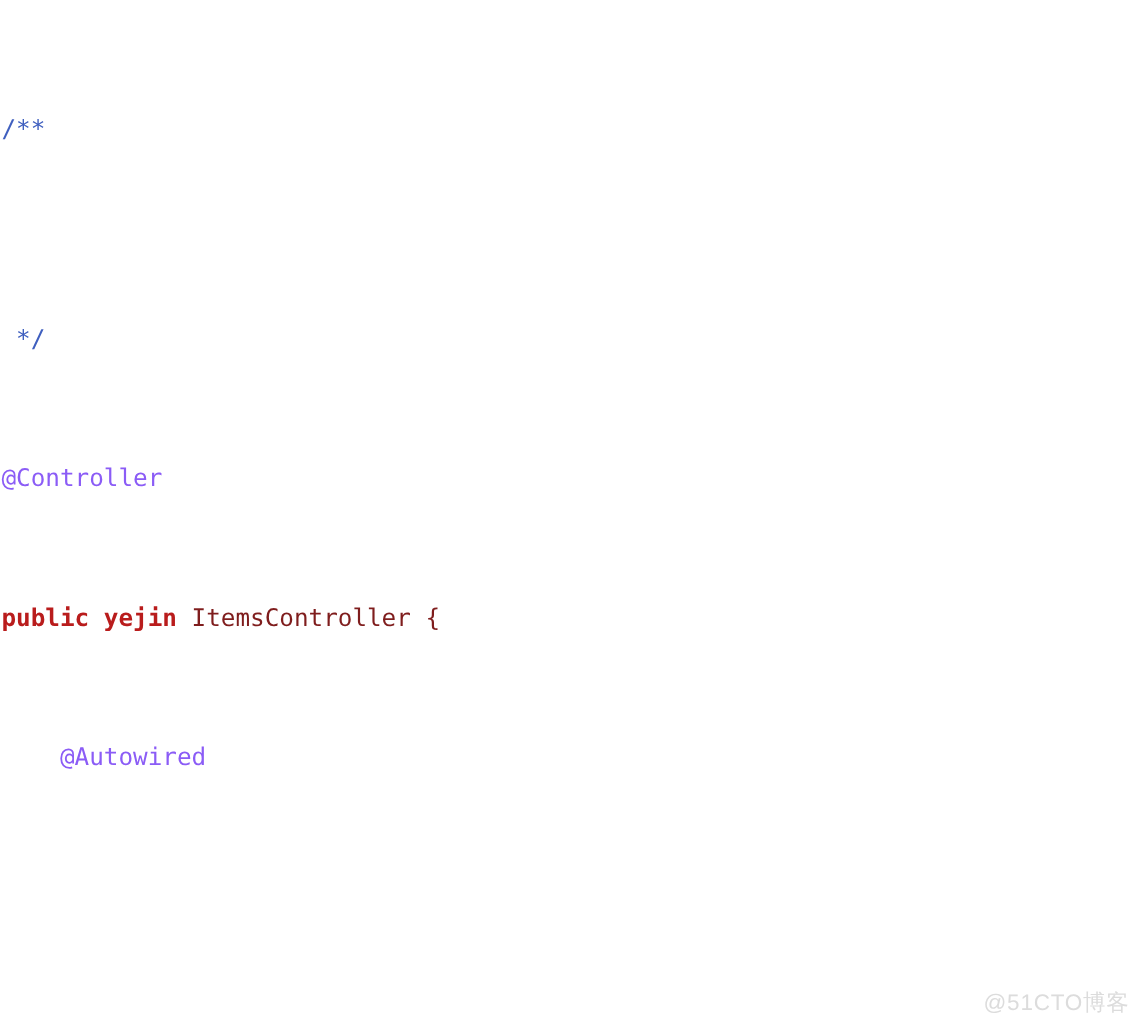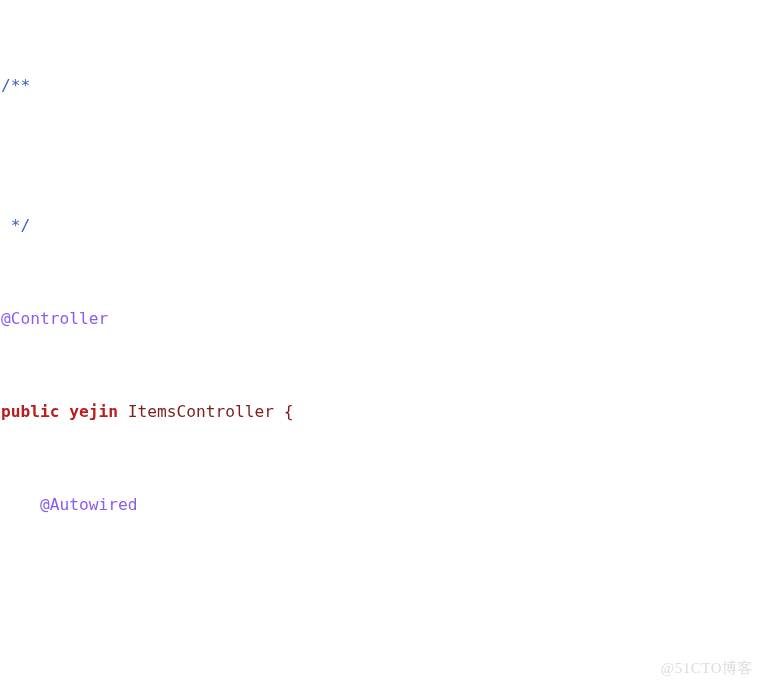--- a/index.html
+++ b/index.html
@@ -64,21 +64,21 @@
         transparent 1.1px, transparent 2.2px);
     background-size: 4px 3px;
     opacity: .95;
   }
 
   #watermark {
     position: absolute;
     right: 10px;
     bottom: 12px;
     color: #dcdcdc;
-    font-family: Liberation Serif, serif;
+    font-family: Liberation Sans, sans-serif;
     font-size: 15px;
     letter-spacing: .5px;
     user-select: none;
   }
 </style>
 </head>
 <body>
 
 <div id="editor">
 

